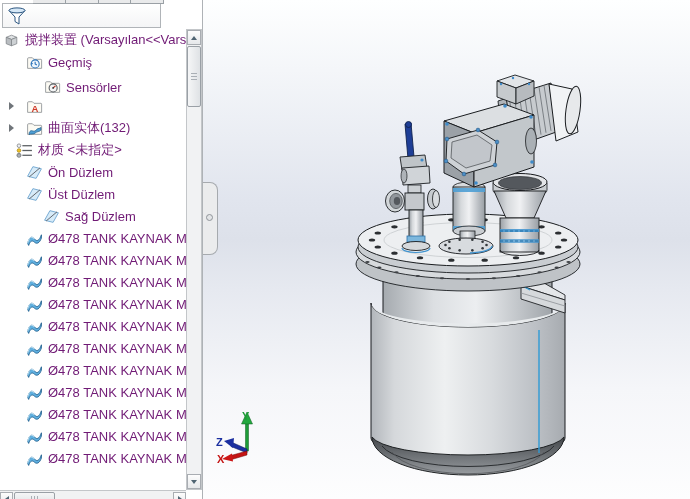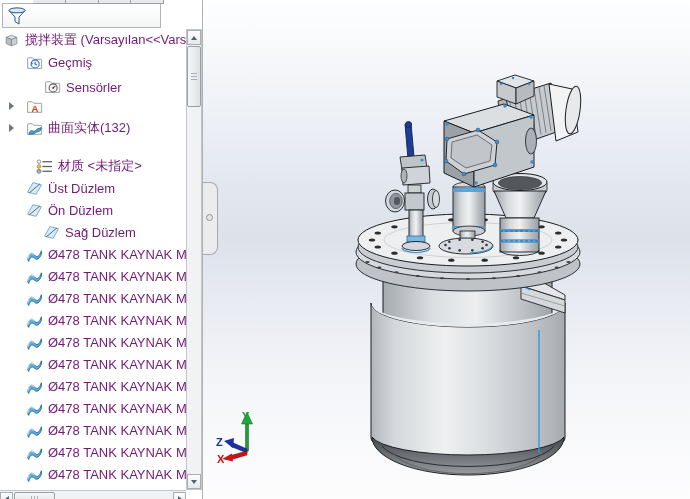--- a/index.html
+++ b/index.html
@@ -331,21 +331,21 @@
         <div class="tree-row" style="padding-left: 26px;">
           <span class="expand-arrow"></span>
           <span class="icon">
             <svg viewBox="0 0 16 16">
               <path d="M1.5 13.5 V4.5 Q1.5 3.5 2.5 3.5 H6 L7.5 5 H14 Q14.7 5 14.7 5.8 V13.5 Z" fill="#fdfbf4" stroke="#8f9296" stroke-width="0.8"></path>
               <path d="M3 12 C5 7.5 7 12.5 9.5 9.5 C11.5 7 13 8.5 14 7 L14 9.5 C12.5 11.5 10.5 10.5 9 12 C7 14 4.5 12.5 3 13.8 Z" fill="#4f9fd4" stroke="#1f5e8e" stroke-width="0.7"></path>
             </svg>
           </span>
           <span class="tree-label">曲面实体(132)</span>
         </div>
-        <div class="tree-row" style="padding-left: 36px; margin-top: 16px;">
+        <div class="tree-row" style="padding-left: 16px;">
           <span class="icon">
             <svg viewBox="0 0 16 16">
               <g stroke="#5b5f63" stroke-width="1.2">
                 <line x1="6" y1="3.5" x2="15" y2="3.5"></line>
                 <line x1="6" y1="8" x2="15" y2="8"></line>
                 <line x1="6" y1="12.5" x2="15" y2="12.5"></line>
               </g>
               <circle cx="2.8" cy="3.5" r="1.7" fill="#eef0f2" stroke="#787c80" stroke-width="0.7"></circle>
               <circle cx="2.8" cy="8" r="1.7" fill="#f3c421" stroke="#a8871a" stroke-width="0.7"></circle>
               <circle cx="2.8" cy="12.5" r="1.9" fill="#b9bdc1" stroke="#63676b" stroke-width="0.7"></circle>
@@ -354,30 +354,30 @@
           </span>
           <span class="tree-label">材质 &lt;未指定&gt;</span>
         </div>
         <div class="tree-row" style="padding-left: 26px;">
           <span class="icon">
             <svg viewBox="0 0 16 16">
               <polygon points="1.5,11.5 6.5,2.5 14.5,4.5 9.5,13.5" fill="#cfe7f8" fill-opacity="0.85" stroke="#74a9d2" stroke-width="0.9"></polygon>
               <line x1="3" y1="12.2" x2="13.2" y2="3.6" stroke="#5e6369" stroke-width="0.9"></line>
             </svg>
           </span>
-          <span class="tree-label">Üst Düzlem</span>
+          <span class="tree-label">Ön Düzlem</span>
         </div>
         <div class="tree-row" style="padding-left: 26px;">
           <span class="icon">
             <svg viewBox="0 0 16 16">
               <polygon points="1.5,11.5 6.5,2.5 14.5,4.5 9.5,13.5" fill="#cfe7f8" fill-opacity="0.85" stroke="#74a9d2" stroke-width="0.9"></polygon>
               <line x1="3" y1="12.2" x2="13.2" y2="3.6" stroke="#5e6369" stroke-width="0.9"></line>
             </svg>
           </span>
-          <span class="tree-label">Ön Düzlem</span>
+          <span class="tree-label">Üst Düzlem</span>
         </div>
         <div class="tree-row" style="padding-left: 26px; margin-left: 17px;">
           <span class="icon">
             <svg viewBox="0 0 16 16">
               <polygon points="1.5,11.5 6.5,2.5 14.5,4.5 9.5,13.5" fill="#cfe7f8" fill-opacity="0.85" stroke="#74a9d2" stroke-width="0.9"></polygon>
               <line x1="3" y1="12.2" x2="13.2" y2="3.6" stroke="#5e6369" stroke-width="0.9"></line>
             </svg>
           </span>
           <span class="tree-label">Sağ Düzlem</span>
         </div>

